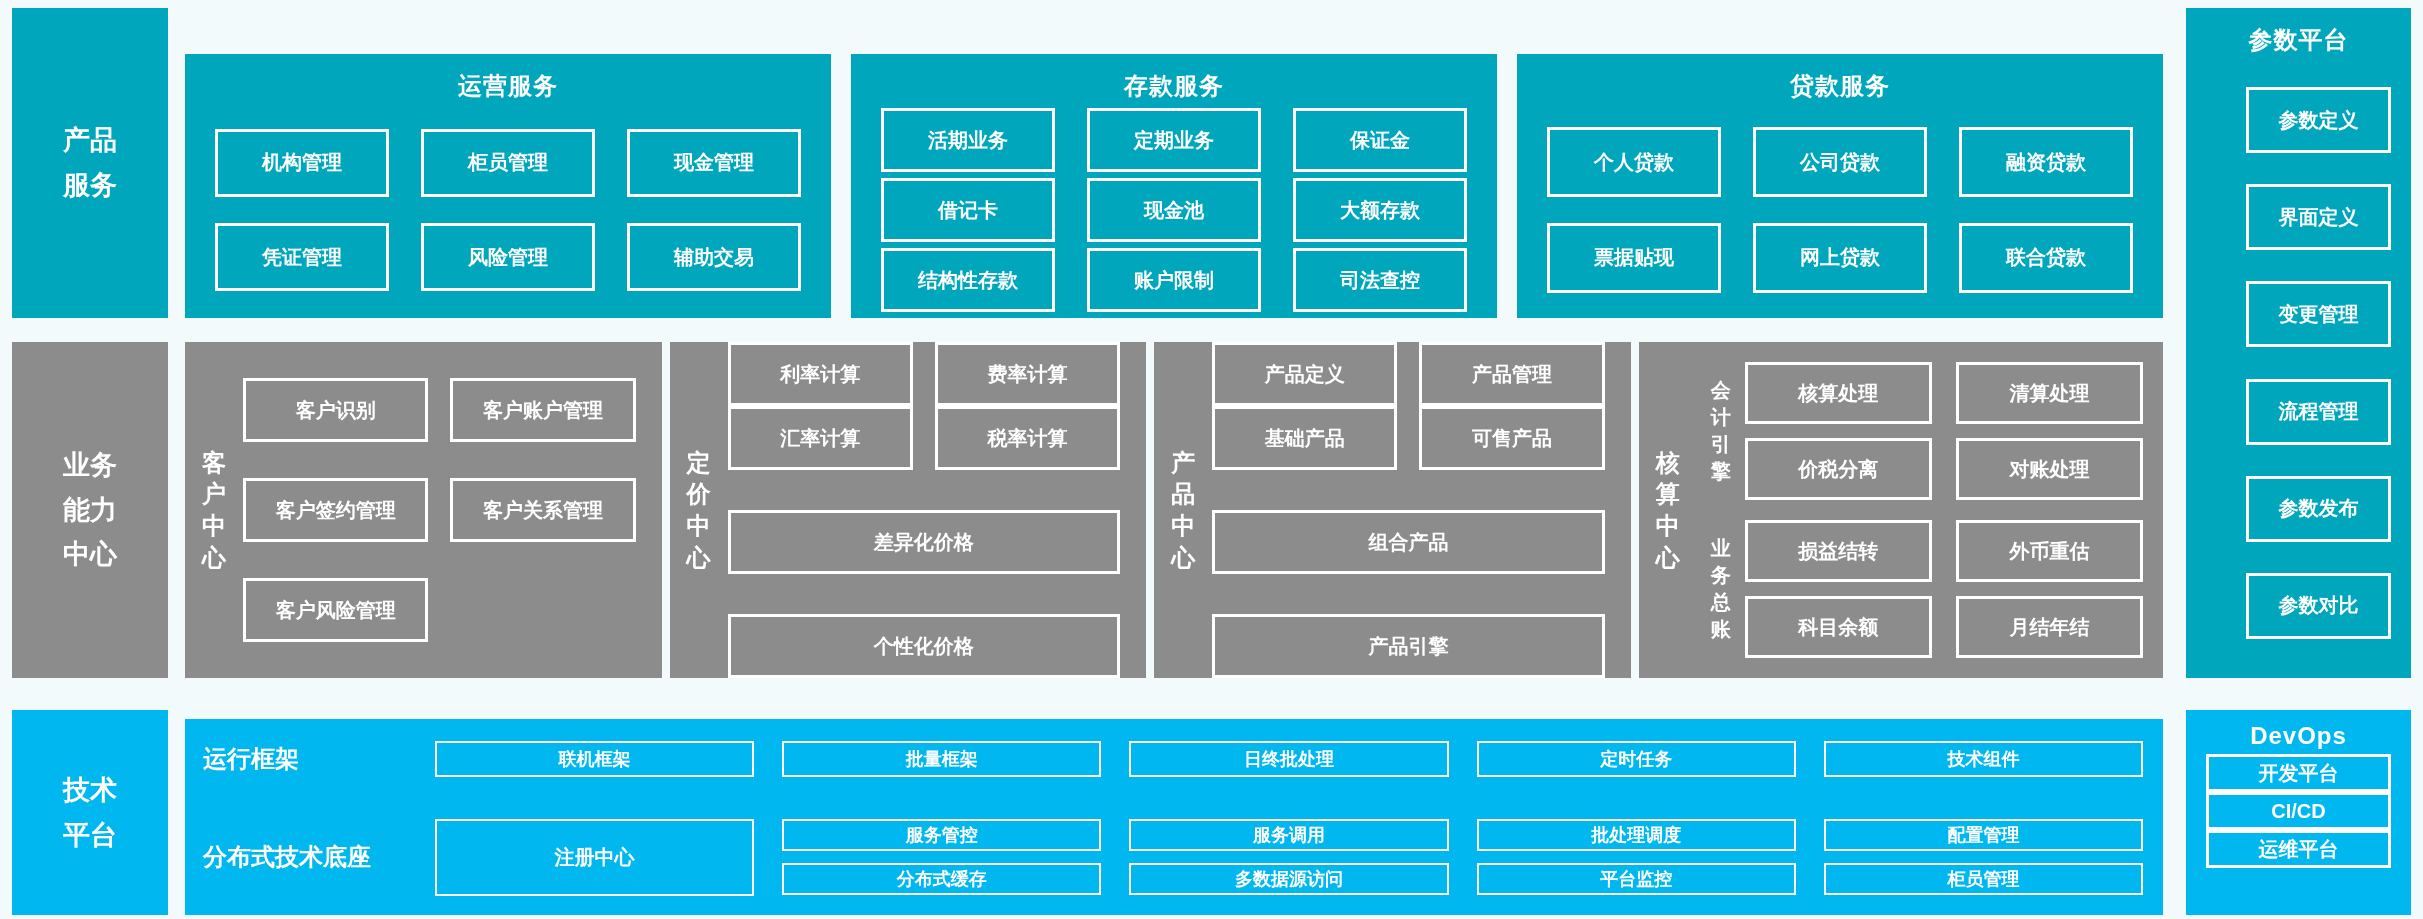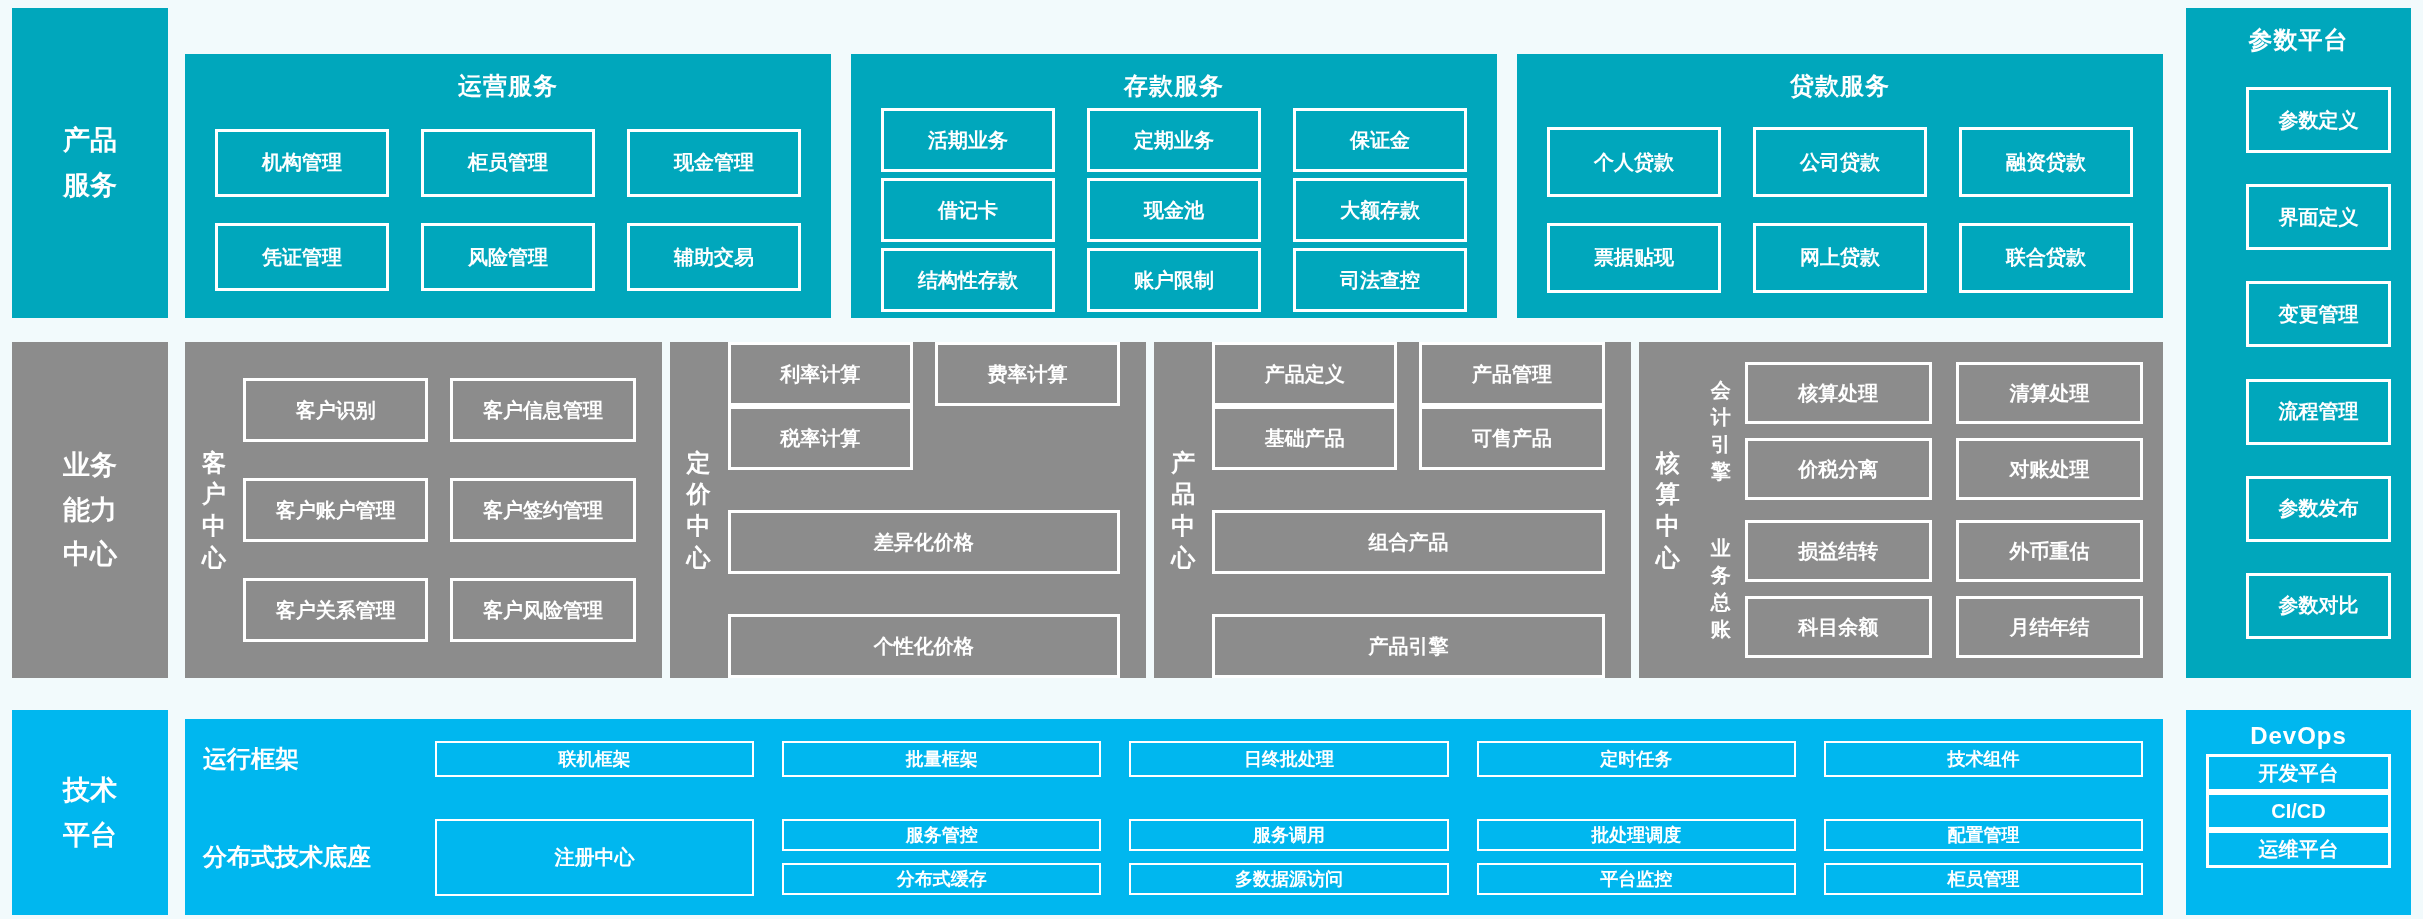--- a/index.html
+++ b/index.html
@@ -135,36 +135,36 @@
 能力
 中心</div>
 
       <section class="center-panel gray">
         <div class="v-label">客
 户
 中
 心</div>
         <div class="center-grid cust">
           <div class="box">客户识别</div>
-          <div class="box">客户信息管理</div>
           <div class="box">客户账户管理</div>
           <div class="box">客户签约管理</div>
           <div class="box">客户关系管理</div>
           <div class="box">客户风险管理</div>
         </div>
       </section>
 
       <section class="center-panel gray">
         <div class="v-label">定
 价
 中
 心</div>
         <div class="center-grid four">
           <div class="box">利率计算</div>
           <div class="box">费率计算</div>
+          <div class="box">汇率计算</div>
           <div class="box">税率计算</div>
           <div class="box wide">差异化价格</div>
           <div class="box wide">个性化价格</div>
         </div>
       </section>
 
       <section class="center-panel gray">
         <div class="v-label">产
 品
 中

